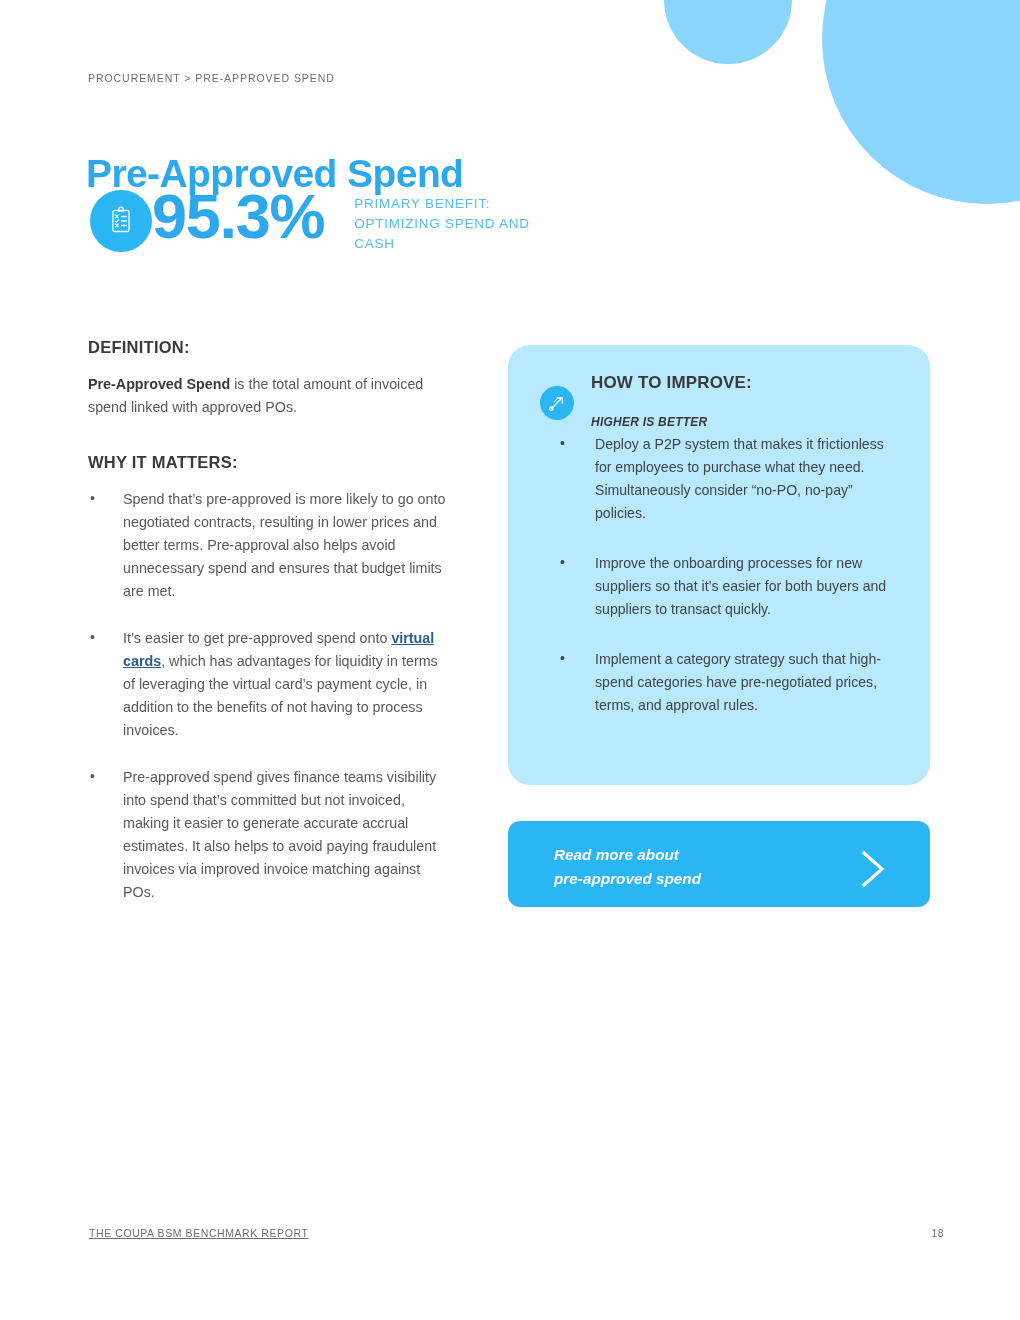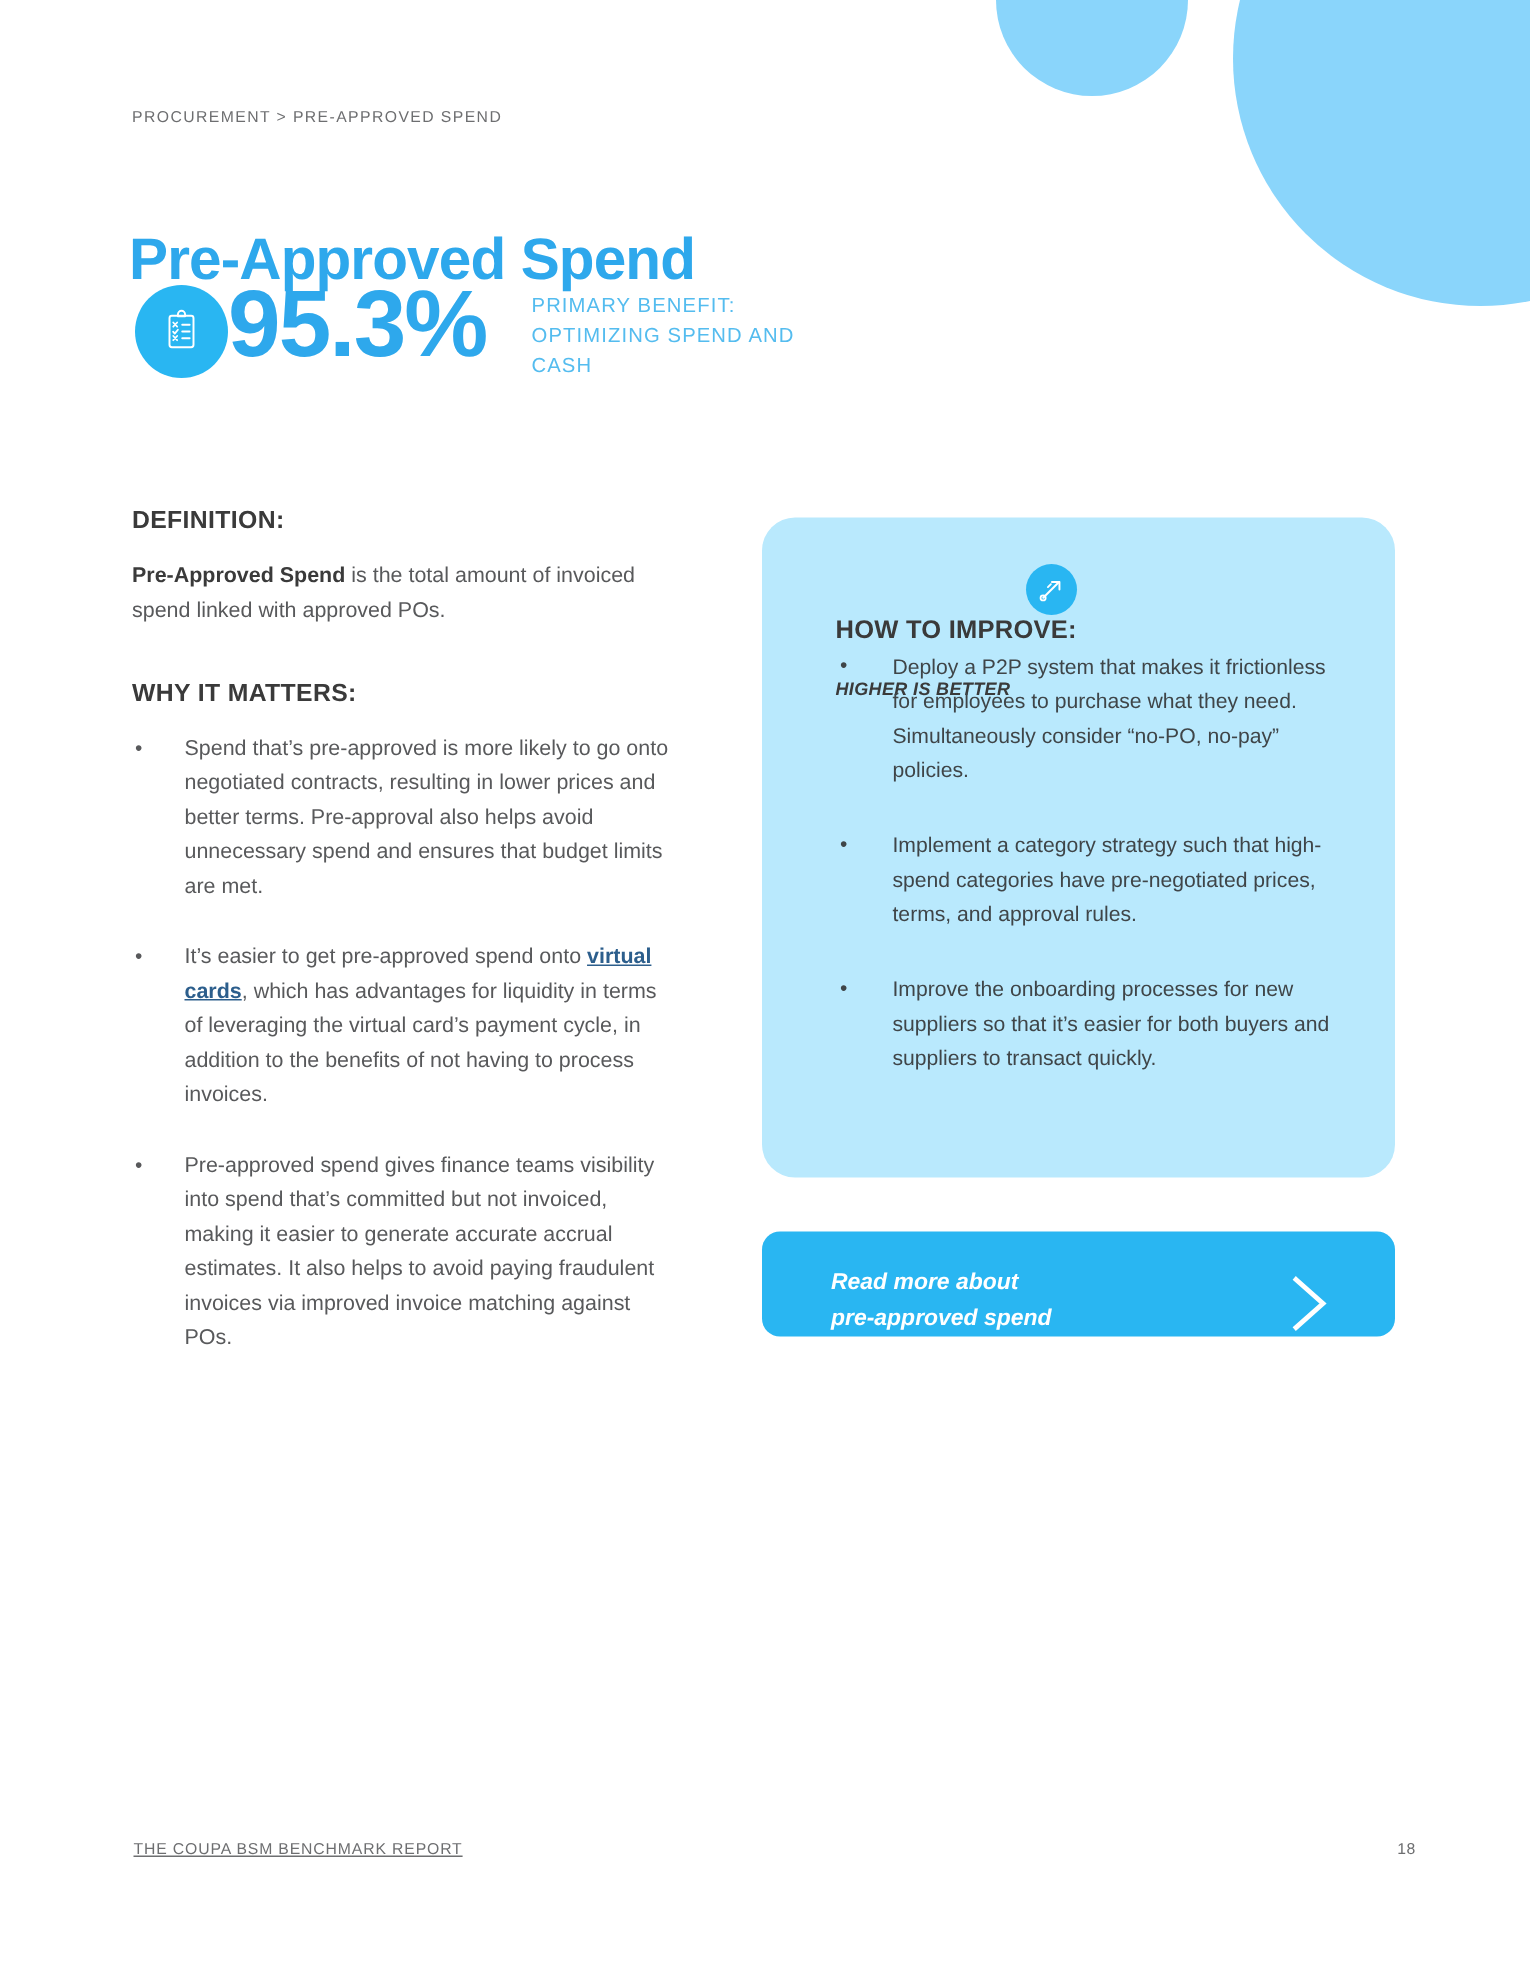--- a/index.html
+++ b/index.html
@@ -155,22 +155,21 @@
     height: 440px;
     background: #B9E9FD;
     border-radius: 22px;
     box-sizing: border-box;
   }
   .improve-head {
     position: absolute;
     left: 32px;
     top: 28px;
     display: flex;
-    align-items: flex-end;
-    flex-direction: column;
+    align-items: center;
   }
   .improve-icon-circle {
     width: 34px;
     height: 34px;
     border-radius: 50%;
     background: #29B6F2;
     display: flex;
     align-items: center;
     justify-content: center;
     flex: 0 0 auto;
@@ -206,21 +205,21 @@
     padding-left: 37px;
   }
   .improve-list-wrap ul.bullets li:before { color: #3f4548; }
 
   
   .cta-button {
     position: absolute;
     left: 508px;
     top: 821px;
     width: 422px;
-    height: 70px;
+    height: 86px;
     background: #29B6F2;
     border-radius: 12px;
     border: none;
     padding: 15px;
     cursor: pointer;
     display: block;
   }
   .cta-label {
     position: absolute;
     left: 46px;
@@ -311,22 +310,22 @@
         </svg>
       </div>
       <div class="improve-head-text">
         <div class="improve-title">HOW TO IMPROVE:</div>
         <div class="improve-sub">HIGHER IS BETTER</div>
       </div>
     </div>
     <div class="improve-list-wrap">
       <ul class="bullets">
         <li><span>Deploy a P2P system that makes it frictionless for employees to purchase what they need. Simultaneously consider “no-PO, no-pay” policies.</span></li>
+        <li><span>Improve the onboarding processes for new suppliers so that it’s easier for both buyers and suppliers to transact quickly.</span></li>
         <li><span>Implement a category strategy such that high-spend categories have pre-negotiated prices, terms, and approval rules.</span></li>
-        <li><span>Improve the onboarding processes for new suppliers so that it’s easier for both buyers and suppliers to transact quickly.</span></li>
       </ul>
     </div>
   </div>
 
   <button class="cta-button">
     <span class="cta-label">Read more about
 pre-approved spend</span>
     <span class="cta-chevron">
       <svg width="34" height="42" viewBox="0 0 34 42" aria-hidden="true">
         <path d="M8 5 L26 21 L8 37" fill="none" stroke="#ffffff" stroke-width="3.2" stroke-linecap="square"></path>

